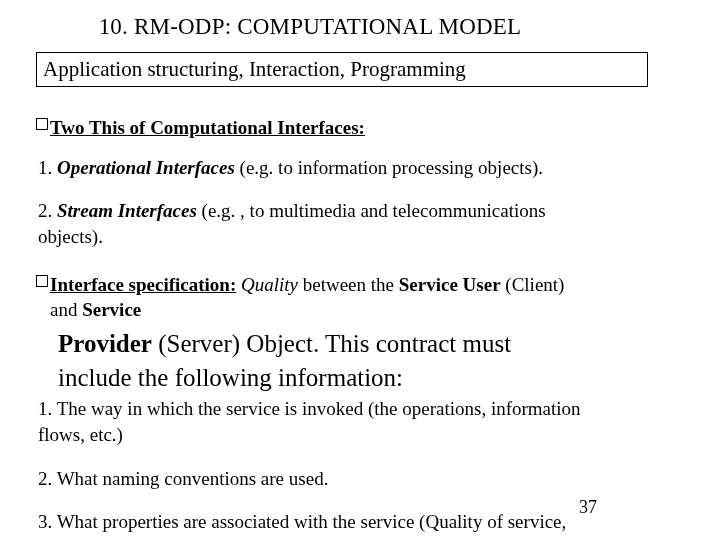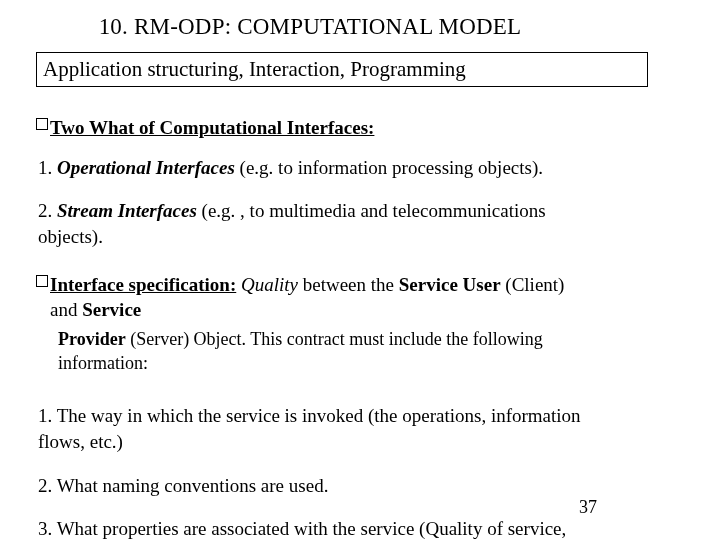--- a/index.html
+++ b/index.html
@@ -51,22 +51,22 @@
   .u { text-decoration: underline; }
   .b { font-weight: bold; }
   .i { font-style: italic; }
   .item {
     font-size: 19px;
     margin: 0 0 18px 0;
     padding-left: 2px;
     line-height: 1.35;
   }
   .spec-body {
-    font-size: 18px;
-    margin: -10px 0 28px 0;
+    font-size: 25px;
+    margin: -10px 0 2px 0;
     padding-left: 22px;
     line-height: 1.35;
   }
   .page-num {
     position: absolute;
     right: 23px;
     bottom: 22px;
     font-size: 18px;
   }
 </style>
@@ -76,21 +76,21 @@
 <div class="slide">
 
   <div class="title">10. RM-ODP: COMPUTATIONAL MODEL</div>
 
   <div class="sub-box">
     <span>Application structuring, Interaction, Programming</span>
   </div>
 
   <div class="section-lead">
     <span class="lead-marker"></span>
-    <span class="b u">Two What of Computational Interfaces:</span>
+    <span class="b u">Two This of Computational Interfaces:</span>
   </div>
 
   <p class="item">
     <span>1. </span><span class="b i">Operational Interfaces</span><span> (e.g. to information processing objects).</span>
   </p>
 
   <p class="item">
     <span>2. </span><span class="b i">Stream Interfaces</span><span> (e.g. , to multimedia and telecommunications objects).</span>
   </p>
 

